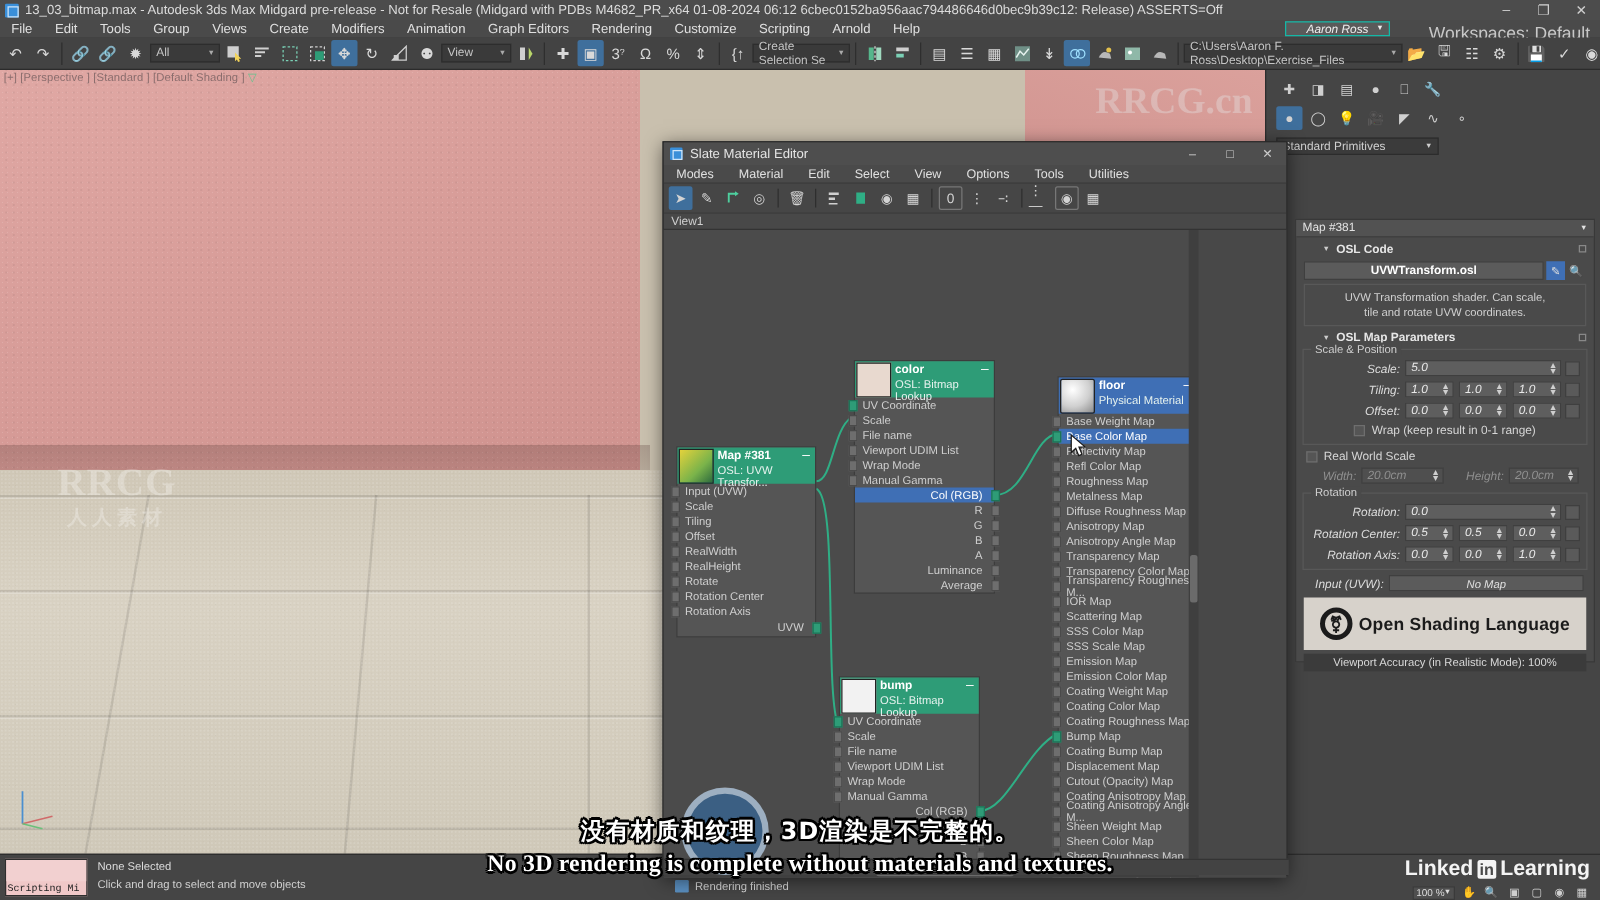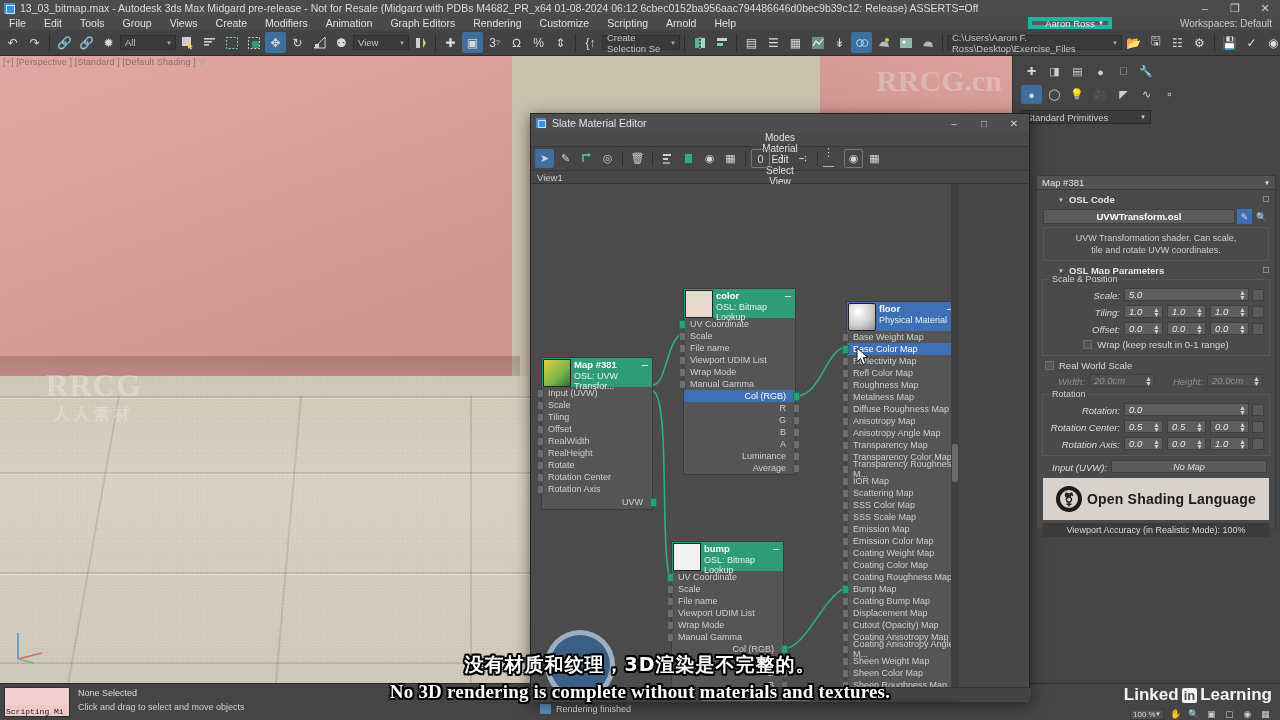--- a/index.html
+++ b/index.html
@@ -39,27 +39,27 @@
     position: absolute; top: 16px; left: 0; width: 1280px; height: 14px;
     background: #4a4a4a; display: flex; align-items: center;
   }
   .menubar .mi {
     font-size: 10.5px; color: #e0e0e0; padding: 0 9px; height: 14px; line-height: 14px;
     white-space: nowrap;
     text-align: right;
   }
   .userbox {
     position: absolute; right: 168px; top: 17px;
-    width: 84px; height: 12px; background: #5a5a5a; border: 4px solid #14b8a6;
+    width: 84px; height: 12px; background: #5a5a5a; border: 1px solid #14b8a6;
     display: flex; align-items: center; justify-content: center;
-    font-size: 9.5px; color: #eee;
+    font-size: 9.5px; color: #eee; font-style: italic;
   }
   .userbox .arrow { position: absolute; right: 4px; font-size: 6px; }
   .wsp {
-    position: absolute; right: 8px; top: 18px; font-size: 10px; color: #c8c8c8;
+    position: absolute; right: 8px; top: 18px; font-size: 14px; color: #c8c8c8;
   }
 
   
   .toolbar {
     position: absolute; top: 30px; left: 0; width: 1280px; height: 26px;
     background: #434343; border-bottom: 1px solid #2b2b2b;
     display: flex; align-items: center; gap: 1px; padding-left: 2px;
   }
   .tbtn {
     width: 21px; height: 21px; border-radius: 2px;
@@ -168,21 +168,21 @@
     position: relative;
   }
   .sme-title .ico {
     width: 10px;height:10px;background:#3a8fd9;margin-right:6px;border-radius:1px;position:relative;
   }
   .sme-title .ico::after{content:"";position:absolute;left:2px;top:2px;width:6px;height:6px;border:1px solid #cfe6fa;}
   .sme-title .t { font-size:10.5px;color:#e4e4e4; }
   .sme-wc { position:absolute; right:0; top:0; height:18px; display:flex;}
   .sme-wc div { width:30px;height:18px;display:flex;align-items:center;justify-content:center;font-size:10px;color:#ccc;}
   .sme-menu {
-    height: 15px; background:#4a4a4a; display:flex; align-items:center; border-bottom:1px solid #383838;flex-direction:column;
+    height: 15px; background:#4a4a4a; display:flex; align-items:center; border-bottom:1px solid #383838;
   }
   .sme-menu .mi { font-size:10px;color:#e0e0e0;padding:0 10px; }
   .sme-tb {
     height: 24px; background:#464646; display:flex; align-items:center; gap:2px; padding-left:4px;
     border-bottom:1px solid #3a3a3a;
   }
   .smebtn {
     width:19px;height:19px;border-radius:2px;display:flex;align-items:center;justify-content:center;
     color:#d3d3d3;font-size:11px;position:relative;
   }

